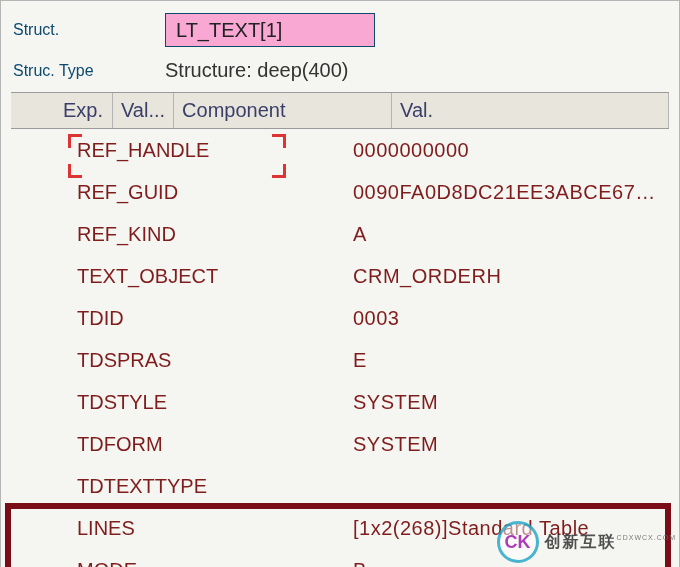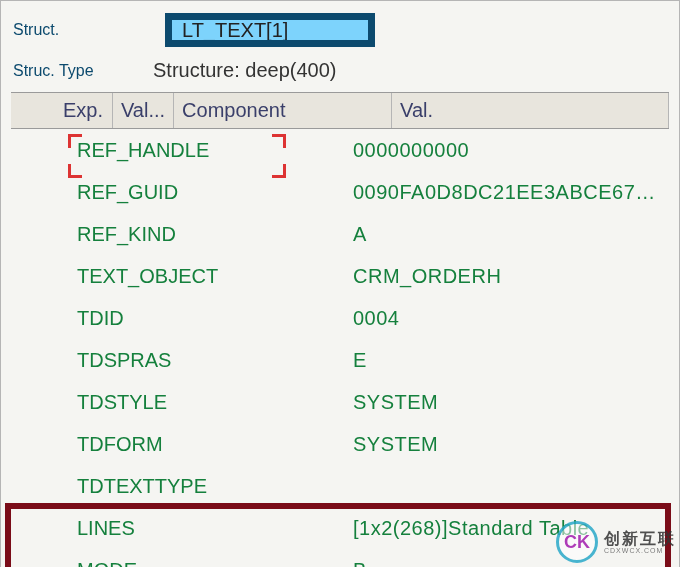--- a/index.html
+++ b/index.html
@@ -21,32 +21,33 @@
     align-items: center;
     gap: 12px;
     padding: 4px 0 8px 2px;
   }
   .label-static {
     color: #0c4a6e;
     font-size: 16px;
     min-width: 140px;
   }
   .struct-input {
-    background: #7dd3fc;
-    border: 7px solid #0c4a6e;
+    background: #f9a8d4;
+    border: 1px solid #0c4a6e;
     padding: 4px 10px;
     font-size: 20px;
     color: #222;
     width: 210px;
     height: 34px;
     font-family: inherit;
   }
   .row2 {
     display: flex;
     align-items: center;
+    gap: 12px;
     padding: 4px 0 10px 2px;
     font-size: 20px;
   }
   .row2 .label-static { min-width: 140px; }
   .type-val { color: #333; }
   .grid {
     border-top: 1px solid #9a9a9a;
   }
   .grid-header {
     display: flex;
@@ -65,21 +66,21 @@
   .col-valshort { flex: 0 0 58px; }
   .col-val  { flex: 1 1 auto; }
   .grid-body .row {
     display: flex;
     height: 42px;
     align-items: center;
   }
   .grid-body .cell {
     padding: 6px 8px;
     font-size: 20px;
-    color: #15803d;
+    color: #7f1d1d;
     white-space: nowrap;
     overflow: hidden;
     text-overflow: ellipsis;
   }
   .grid-body .col-exp { flex: 0 0 58px; }
   .grid-body .col-comp { flex: 0 0 218px; }
   .grid-body .col-valshort { flex: 0 0 58px; }
   .grid-body .col-val { flex: 1 1 auto; letter-spacing: 0.5px; }
   .bracket-tl, .bracket-bl, .bracket-tr, .bracket-br {
     position: absolute;
@@ -116,21 +117,21 @@
     display: flex;
     align-items: center;
     justify-content: center;
     color: #a21caf;
     font-weight: bold;
     font-size: 18px;
     background: rgba(255,255,255,0.6);
   }
   .watermark .wtext {
     display: flex;
-    flex-direction: column;
+    flex-direction: row;
     line-height: 1;
   }
   .watermark .wtext .big {
     font-size: 16px;
     font-weight: bold;
     color: #333;
     letter-spacing: 2px;
   }
   .watermark .wtext .small {
     font-size: 7px;
@@ -182,21 +183,21 @@
         <div class="row">
           <div class="cell col-exp"></div>
           <div class="cell col-comp">TEXT_OBJECT</div>
           <div class="cell col-valshort"></div>
           <div class="cell col-val">CRM_ORDERH</div>
         </div>
         <div class="row">
           <div class="cell col-exp"></div>
           <div class="cell col-comp">TDID</div>
           <div class="cell col-valshort"></div>
-          <div class="cell col-val">0004</div>
+          <div class="cell col-val">0003</div>
         </div>
         <div class="row">
           <div class="cell col-exp"></div>
           <div class="cell col-comp">TDSPRAS</div>
           <div class="cell col-valshort"></div>
           <div class="cell col-val">E</div>
         </div>
         <div class="row">
           <div class="cell col-exp"></div>
           <div class="cell col-comp">TDSTYLE</div>

